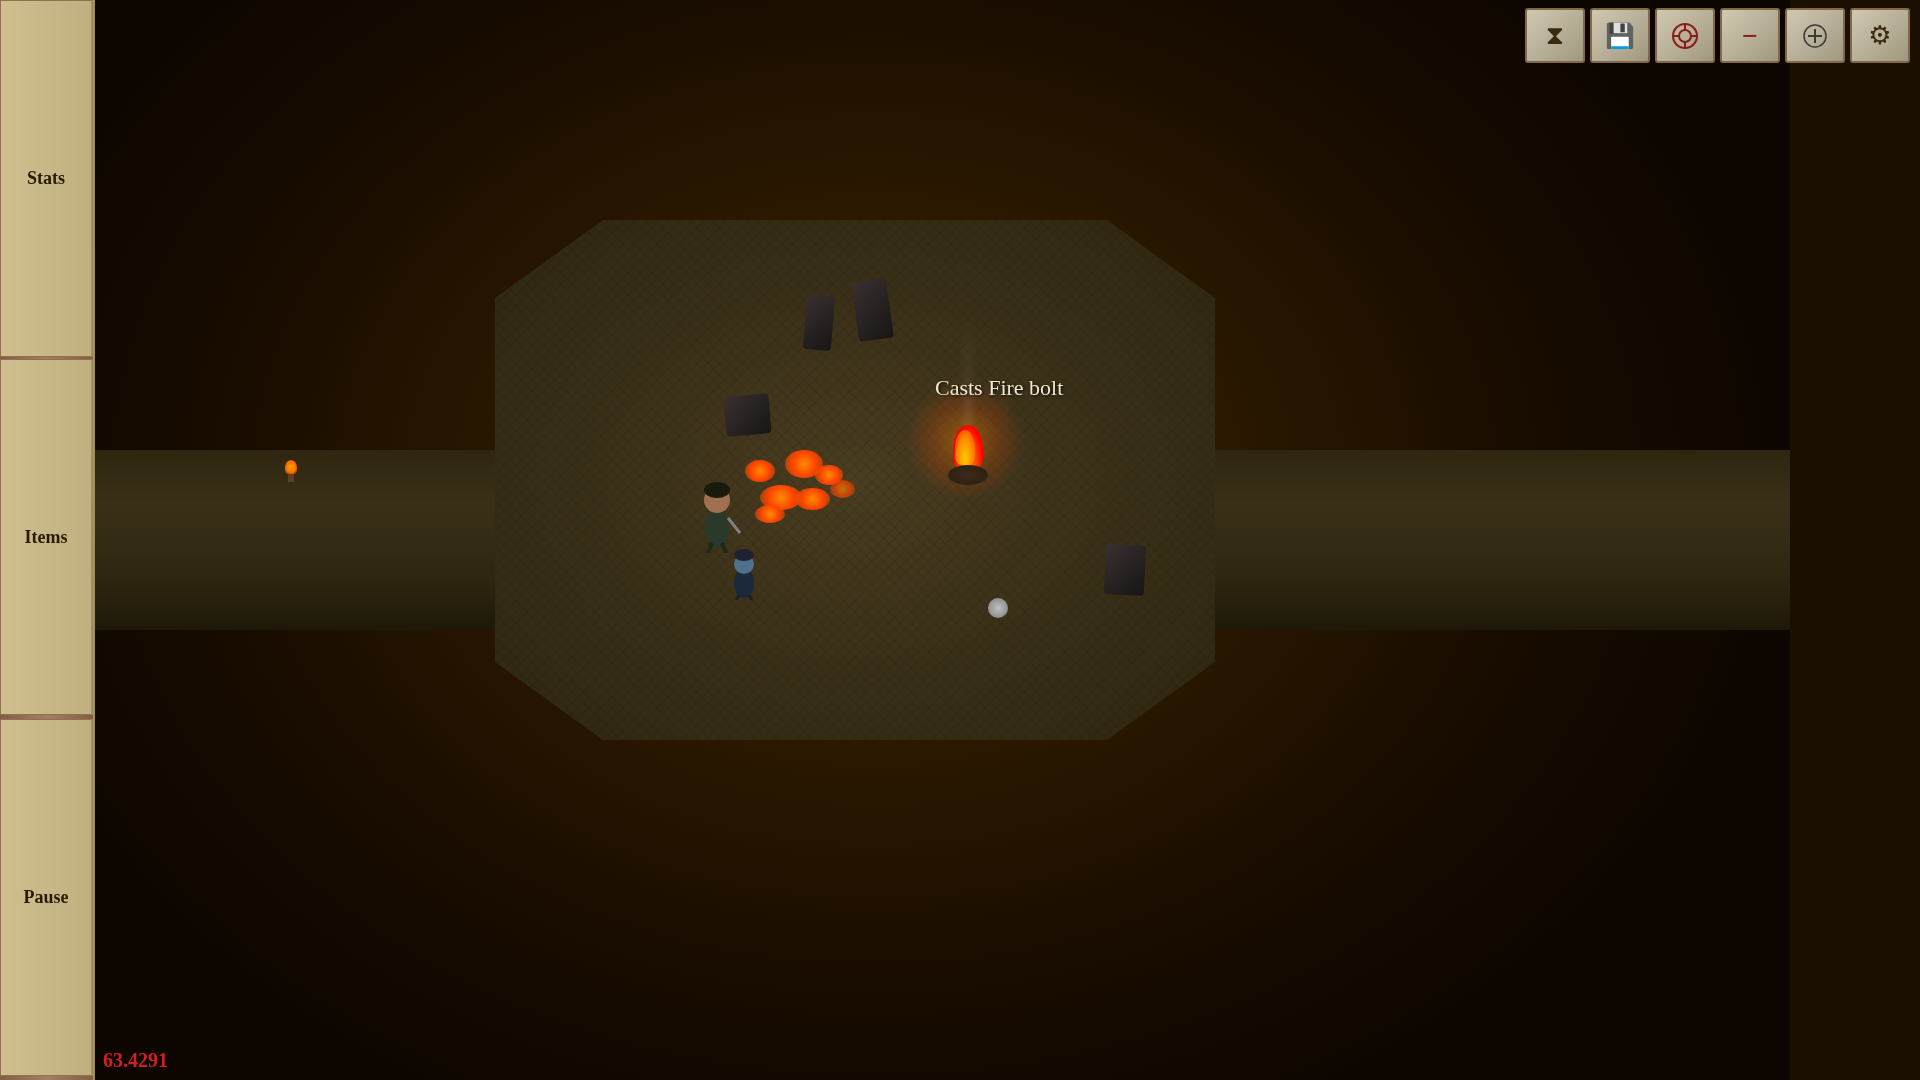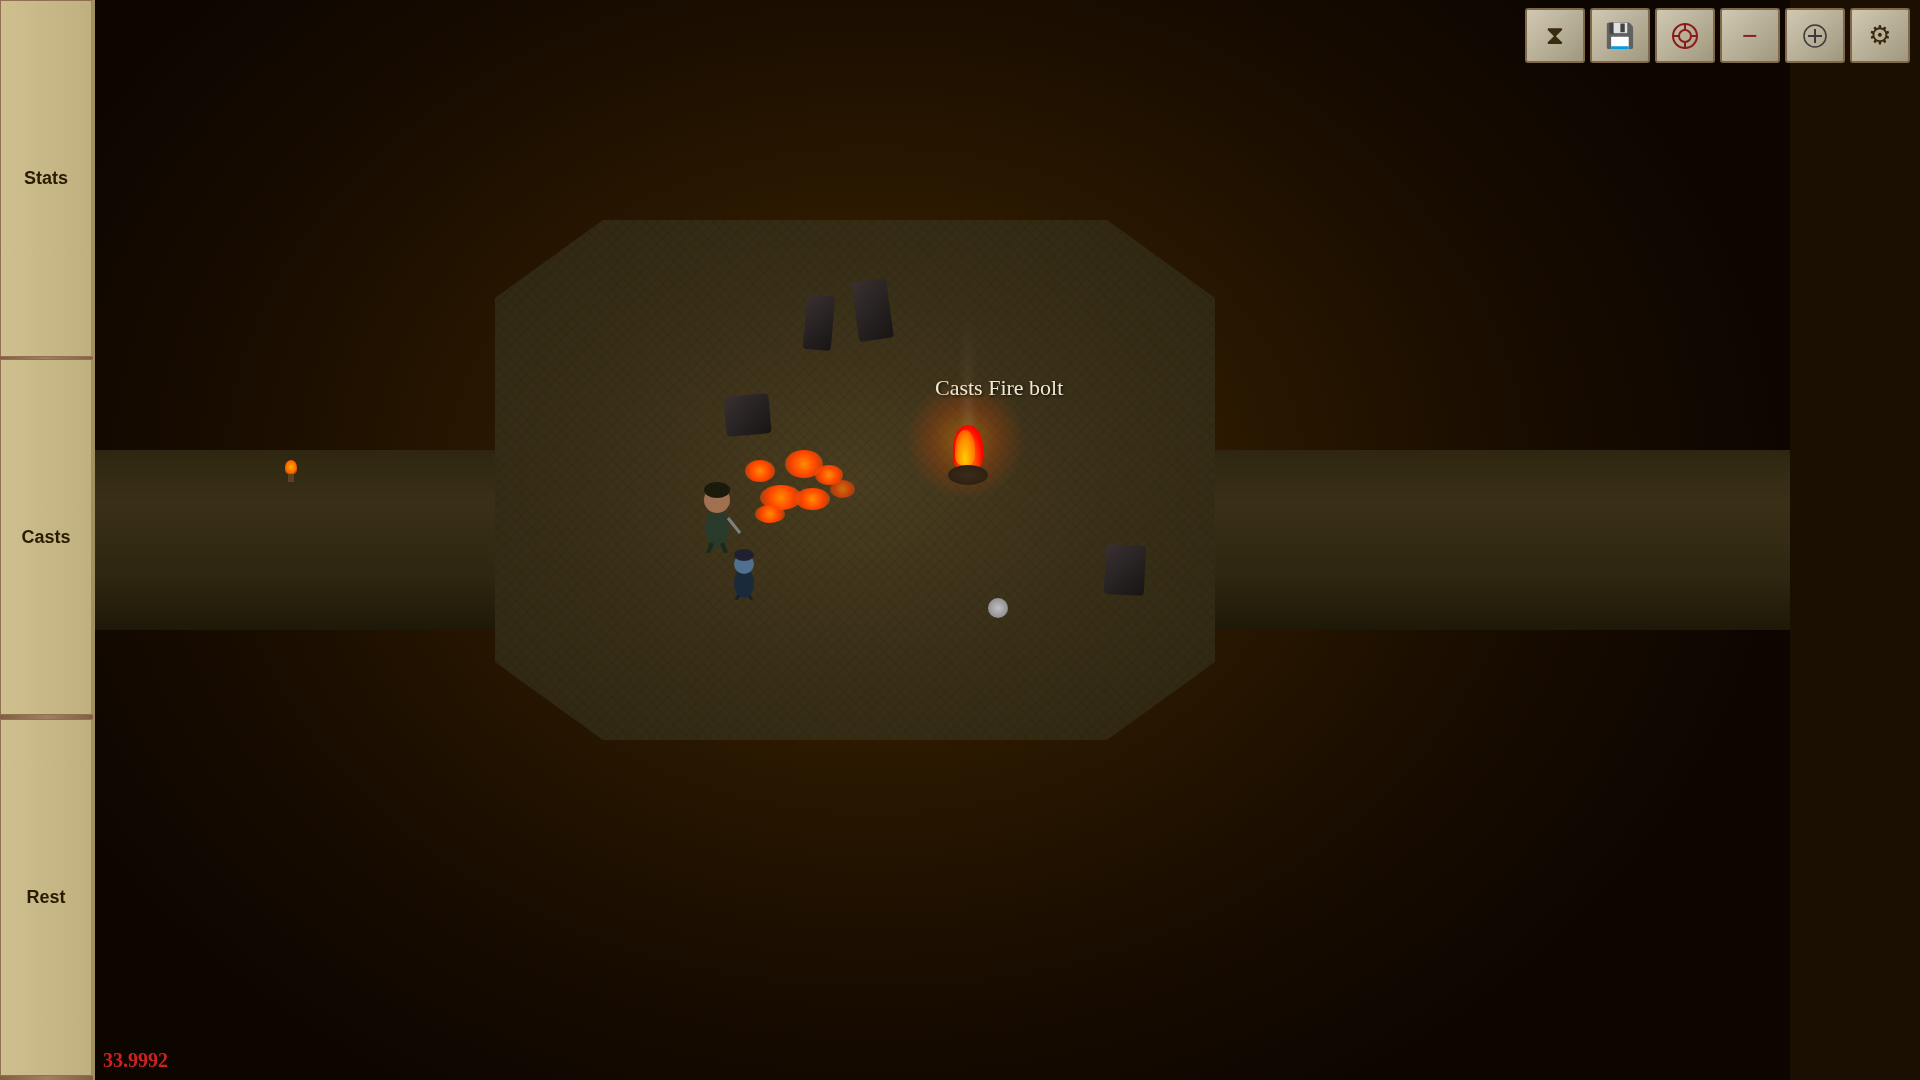--- a/index.html
+++ b/index.html
@@ -291,21 +291,21 @@
       width: 93px;
       flex: 1;
       background: linear-gradient(to right, #d0c090, #c0b080);
       border: 1px solid #907050;
       border-right: 2px solid #a09060;
       display: flex;
       align-items: center;
       justify-content: center;
       cursor: pointer;
       color: #2a1a00;
-      font-family: Liberation Sans, sans-serif;
+      font-family: Liberation Serif, serif;
       font-size: 18px;
       font-weight: bold;
       text-align: center;
       position: relative;
     }
 
     
     .sidebar-divider {
       width: 100%;
       height: 2px;
@@ -359,26 +359,26 @@
   </style>
 </head>
 <body>
 
 <div id="sidebar">
   <div class="sidebar-btn">
     <span>Stats</span>
   </div>
   <div class="sidebar-divider"></div>
   <div class="sidebar-btn">
-    <span>Casts</span>
+    <span>Items</span>
   </div>
   <div class="sidebar-divider"></div>
   <div class="sidebar-divider"></div>
   <div class="sidebar-btn">
-    <span>Rest</span>
+    <span>Pause</span>
   </div>
   <div class="sidebar-divider"></div>
   <div class="sidebar-divider"></div>
 </div>
 
 <div class="portrait-area">
   <div style="display:flex; align-items:flex-start; gap:6px;">
     <div class="portrait-img">
       <div class="char-face"></div>
       <div class="char-hair"></div>
@@ -449,21 +449,21 @@
   </svg>
 
   <div class="ground-item" style="left:893px; top:598px;"></div>
 
   <div class="torch" style="position:absolute; left:190px; top:460px;">
     <div class="torch-flame"></div>
     <div class="torch-handle"></div>
   </div>
 
   <div class="coord-display">
-    <span>33.9992</span>
+    <span>63.4291</span>
   </div>
 </div>
 
 <div id="top-toolbar">
   <div class="toolbar-btn">
     <span style="font-size:26px;">⧗</span>
   </div>
   <div class="toolbar-btn">
     <span style="font-size:24px;">💾</span>
   </div>

